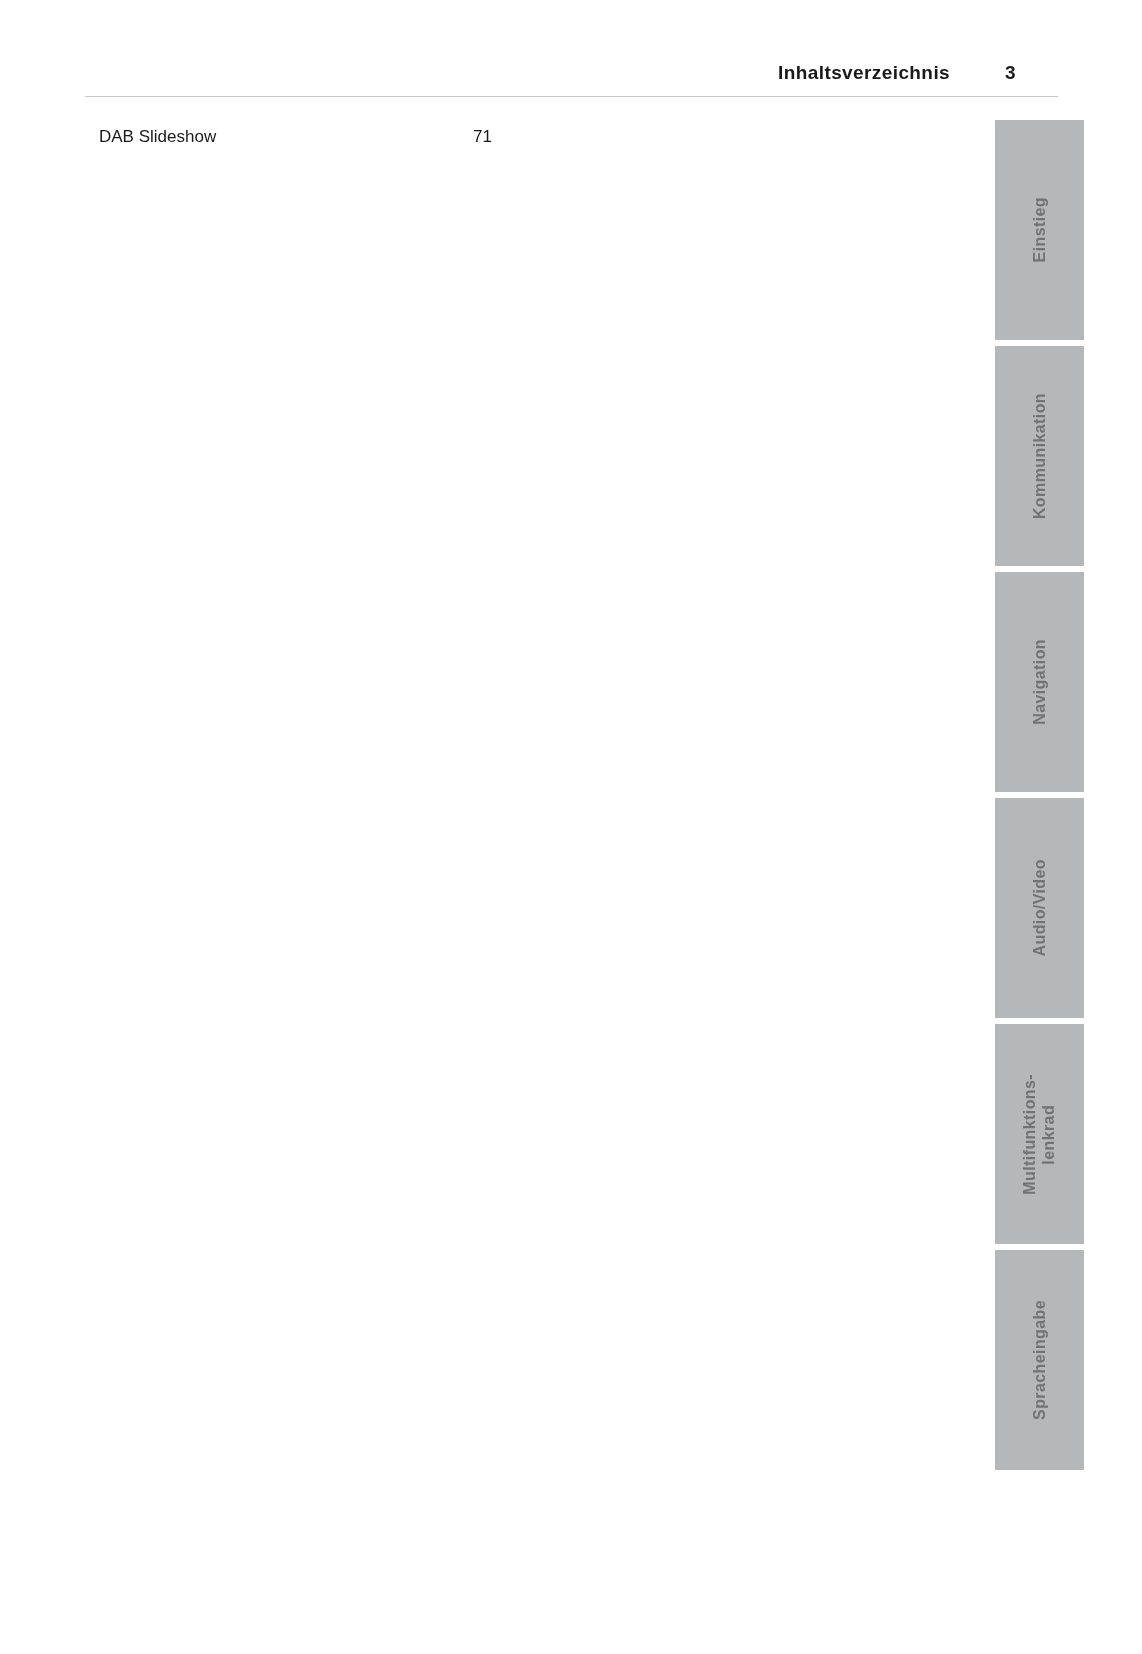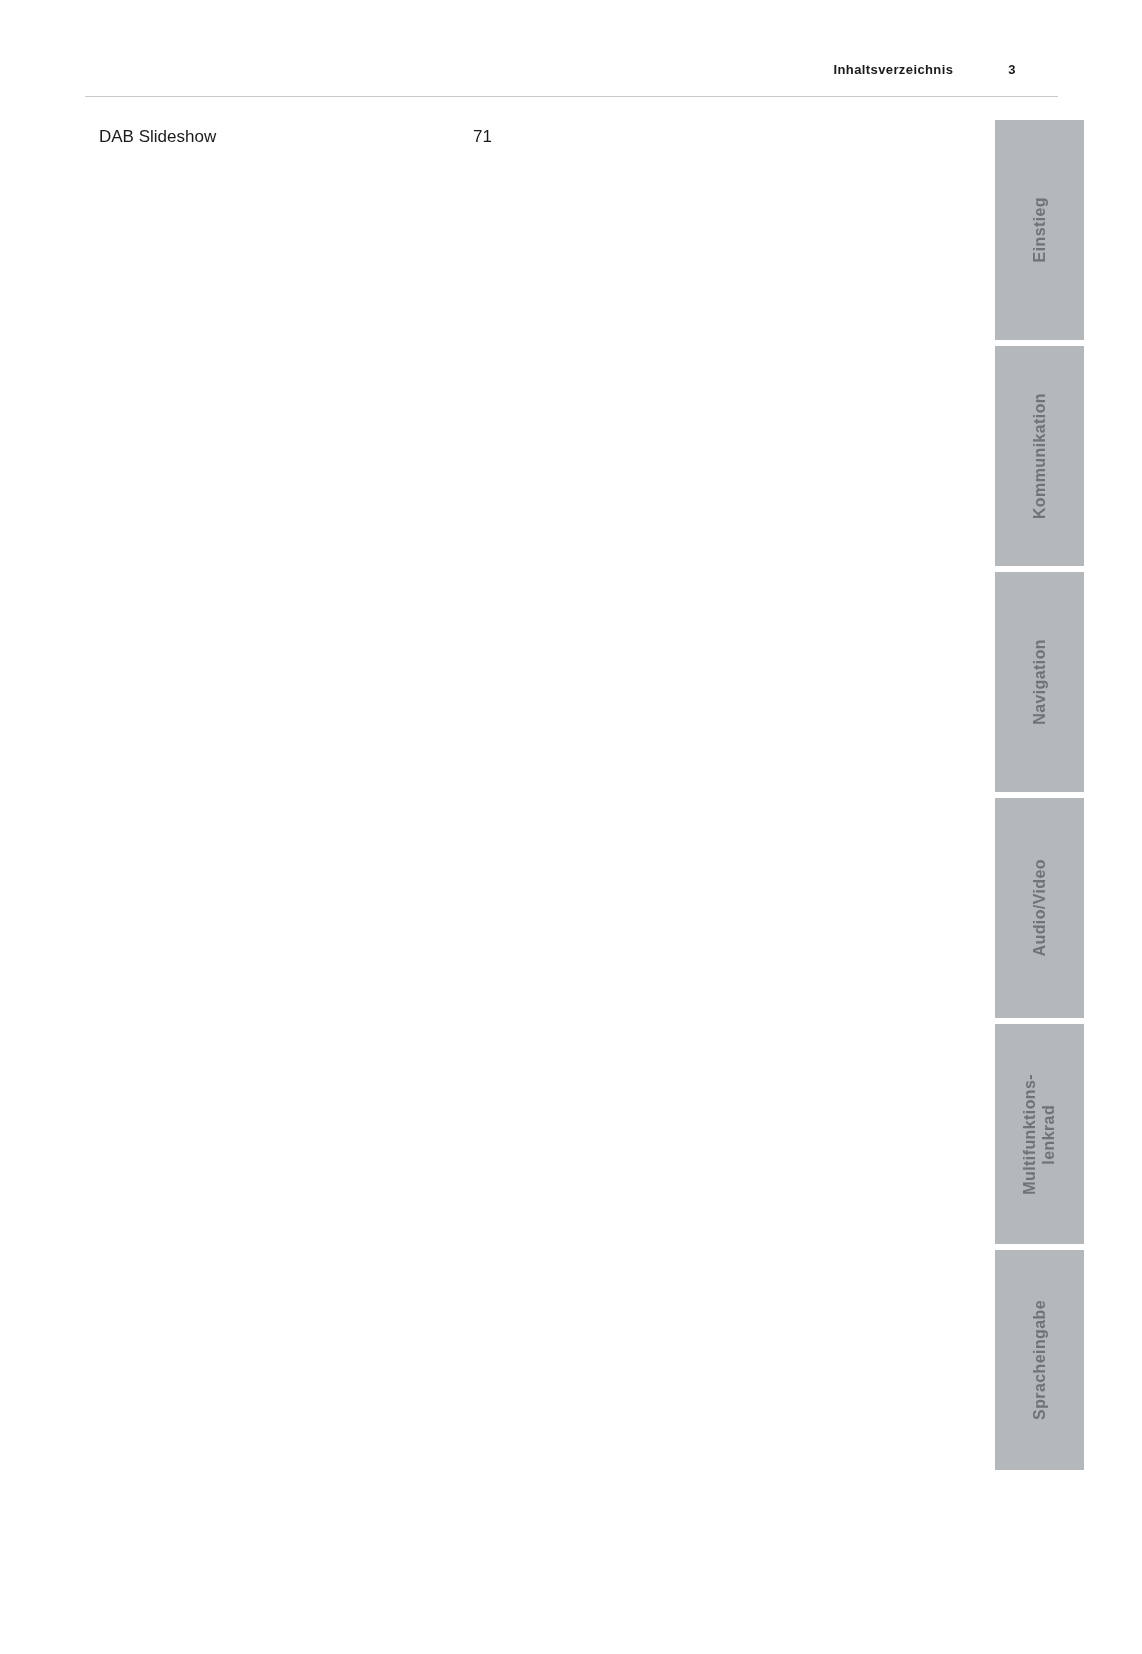--- a/index.html
+++ b/index.html
@@ -19,21 +19,21 @@
     left: 85px;
     top: 62px;
     width: 973px;
     display: flex;
     justify-content: flex-end;
     align-items: baseline;
     gap: 55px;
     padding-right: 42px;
     box-sizing: border-box;
     font-weight: bold;
-    font-size: 13px;
+    font-size: 19px;
     letter-spacing: 0.4px;
   }
   .header-rule {
     position: absolute;
     left: 85px;
     top: 96px;
     width: 973px;
     height: 1px;
     background: #c9c9c9;
   }

